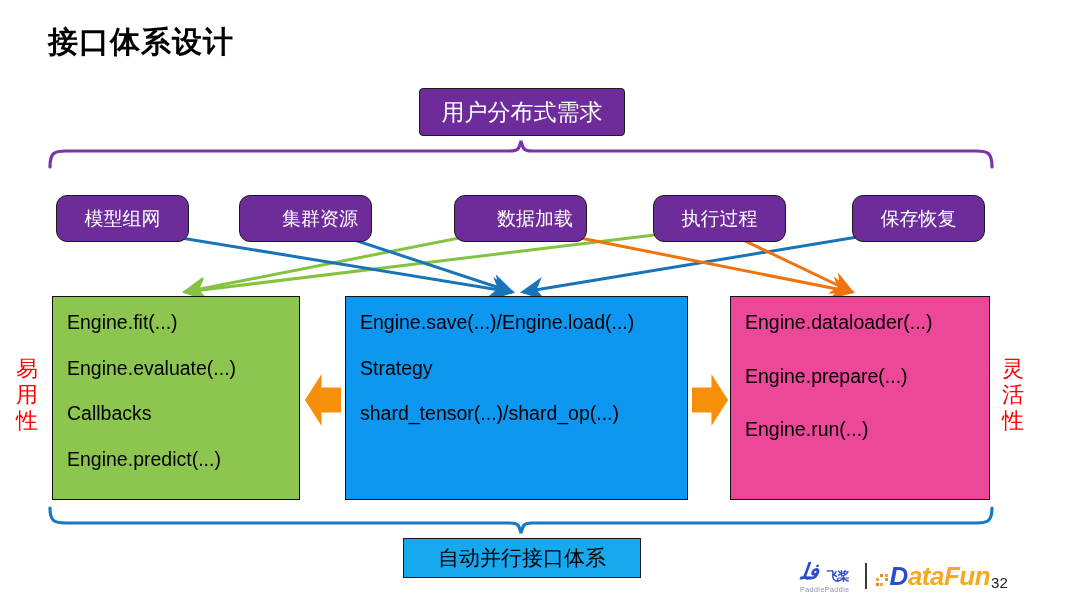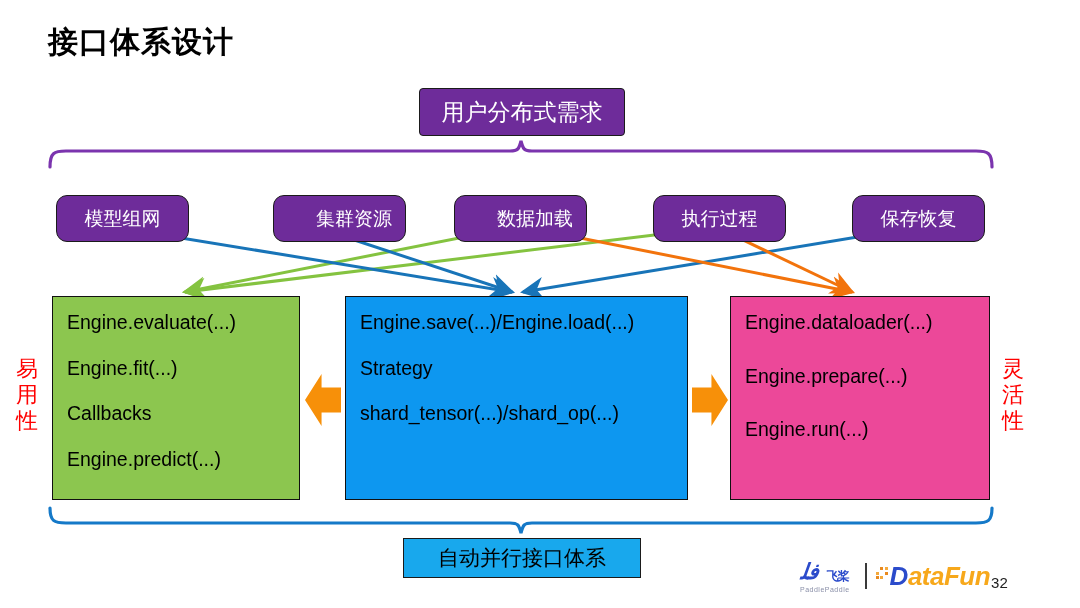--- a/index.html
+++ b/index.html
@@ -61,21 +61,21 @@
     border-radius: 4px;
   }
 
   .feature-pill {
     top: 179px;
     width: 133px;
     height: 47px;
     margin-top: 16px;
   }
   #feature-pill-0 { left: 56px; }
-  #feature-pill-1 { left: 273px; padding-left: 29px; }
+  #feature-pill-1 { left: 239px; padding-left: 29px; }
   #feature-pill-2 { left: 454px; padding-left: 29px; }
   #feature-pill-3 { left: 653px; }
   #feature-pill-4 { left: 852px; }
 
   
   .api-box {
     position: absolute;
     top: 296px;
     height: 204px;
     border: 1.6px solid #111111;
@@ -186,21 +186,21 @@
     margin-top: 1px;
   }
   #logo-divider {
     width: 2px;
     height: 26px;
     background: #3a3a3a;
     margin: 0 9px;
   }
   #datafun-logo {
     display: flex;
-    align-items: center;
+    align-items: flex-end;
   }
   #datafun-dots {
     display: grid;
     grid-template-columns: repeat(3, 3px);
     grid-gap: 1.5px;
     margin-right: 2px;
     margin-bottom: 6px;
   }
   #datafun-dots i { width: 3px; height: 3px; background: #F4A93C; display: block; }
   #datafun-dots i.d2 { background: #E98A1F; }
@@ -278,22 +278,22 @@
 
 <div class="purple-pill" id="demand-box">用户分布式需求</div>
 
 <div class="purple-pill feature-pill" id="feature-pill-0">模型组网</div>
 <div class="purple-pill feature-pill" id="feature-pill-1">集群资源</div>
 <div class="purple-pill feature-pill" id="feature-pill-2">数据加载</div>
 <div class="purple-pill feature-pill" id="feature-pill-3">执行过程</div>
 <div class="purple-pill feature-pill" id="feature-pill-4">保存恢复</div>
 
 <div class="api-box" id="api-box-green">
+  <div class="api-line">Engine.fit(...)</div>
   <div class="api-line">Engine.evaluate(...)</div>
-  <div class="api-line">Engine.fit(...)</div>
   <div class="api-line">Callbacks</div>
   <div class="api-line">Engine.predict(...)</div>
 </div>
 
 <div class="api-box" id="api-box-blue">
   <div class="api-line">Engine.save(...)/Engine.load(...)</div>
   <div class="api-line">Strategy</div>
   <div class="api-line">shard_tensor(...)/shard_op(...)</div>
 </div>
 

